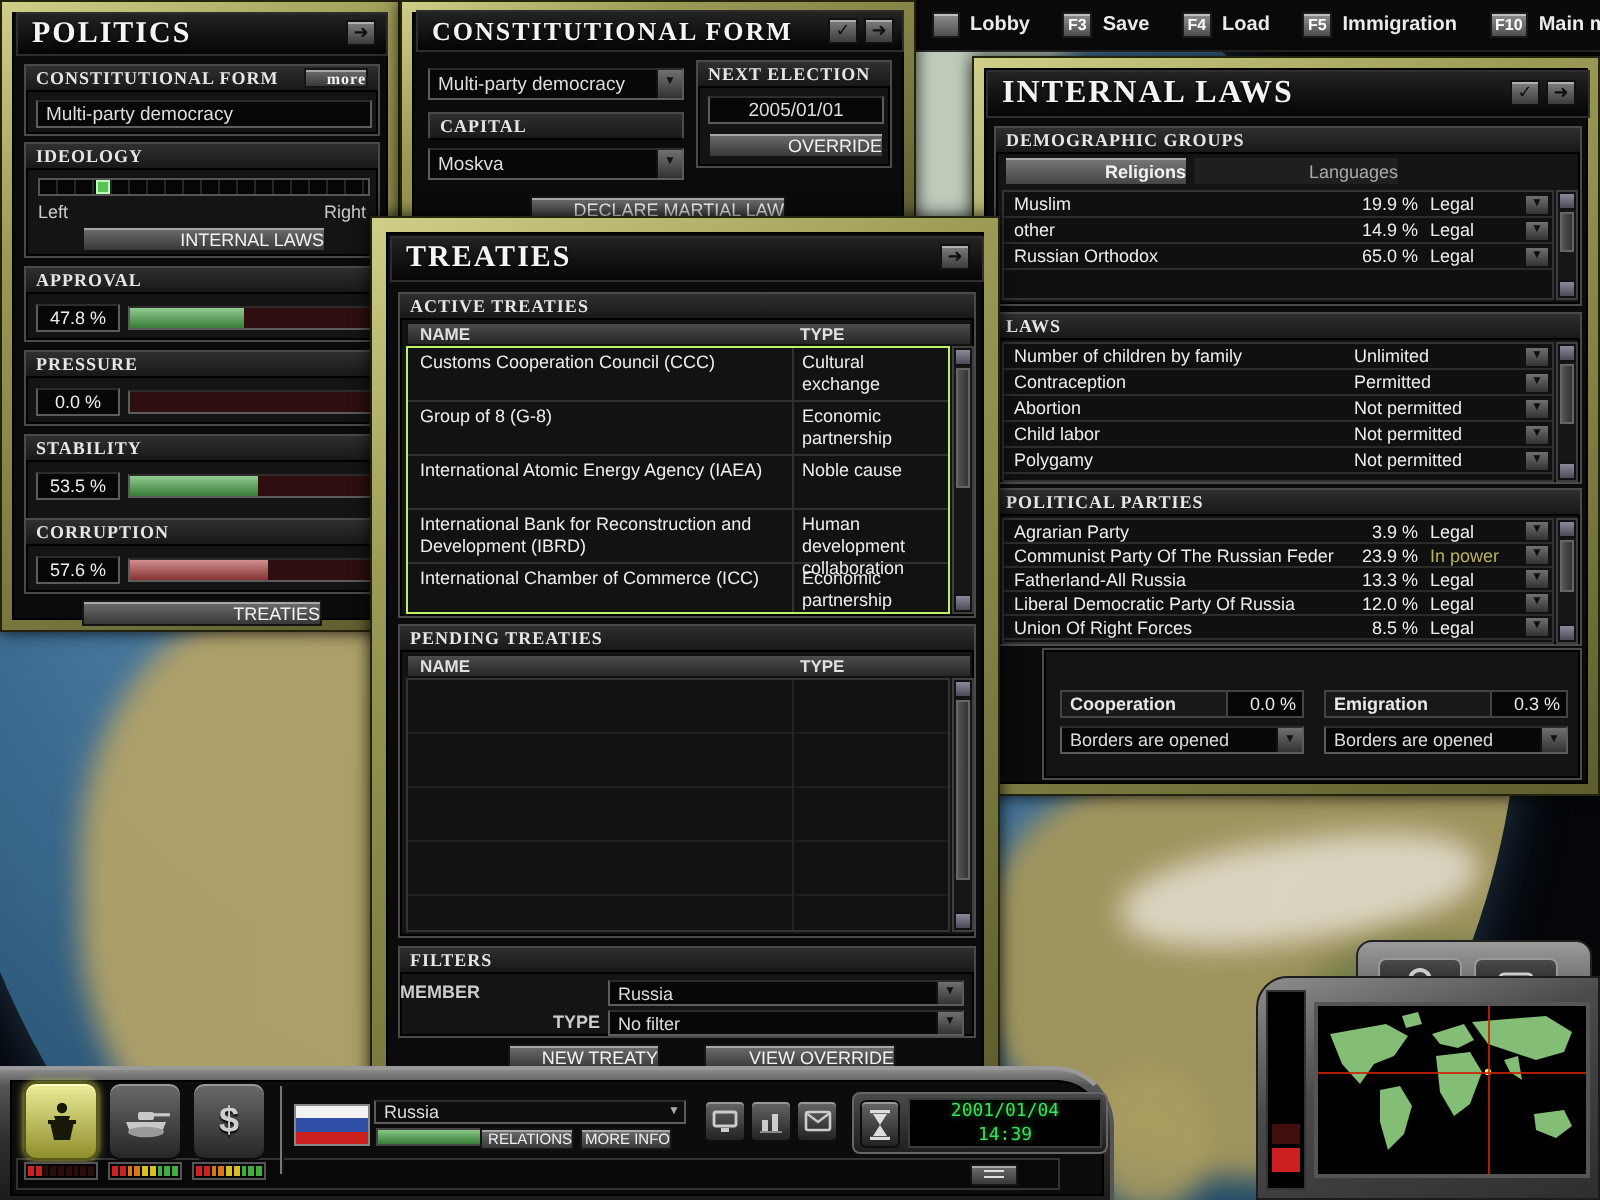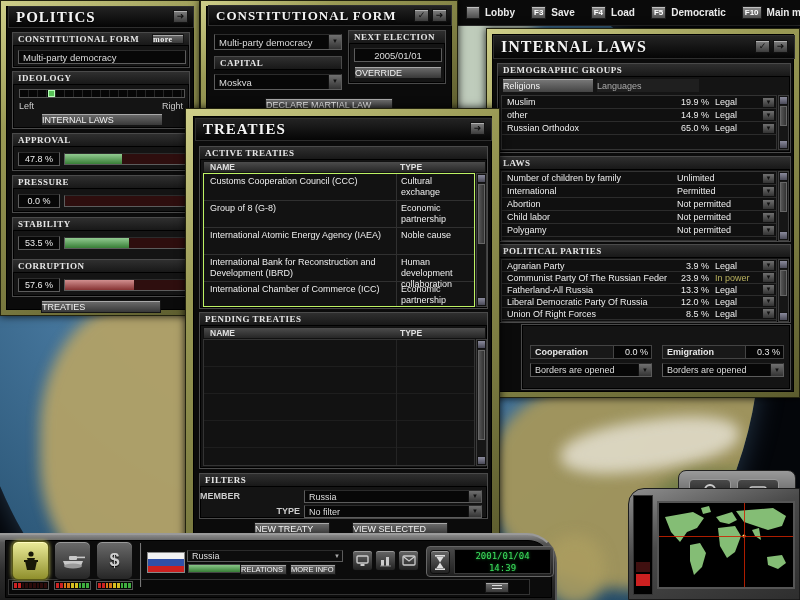--- a/index.html
+++ b/index.html
@@ -24,21 +24,21 @@
  border:1px solid #111;box-shadow:inset 0 1px 0 #b0b0b0;color:#101010;font-size:9px;line-height:11px;text-align:center;cursor:pointer}
 
 
 .sec{position:absolute;background:#141414;border:1px solid #4a4a4a;box-shadow:inset 0 0 0 1px #000}
 .sec-h{height:13px;background:linear-gradient(180deg,#2f2f2f,#181818);border-bottom:1px solid #000;
  font-family:"Liberation Serif",serif;font-weight:bold;font-size:9px;letter-spacing:.5px;color:#e6e6e6;
  line-height:12px;padding:0 5px;display:flex;align-items:center;white-space:nowrap;overflow:hidden}
 .field{position:absolute;background:#070707;border:1px solid #5c5c5c;border-top-color:#2c2c2c;color:#ddd;
  font-size:9.5px;line-height:12px;padding:1px 4px;white-space:nowrap;overflow:hidden}
 .btn{position:absolute;background:linear-gradient(180deg,#6e6e6e,#383838);border:1px solid #141414;
- box-shadow:inset 0 1px 0 #a8a8a8;color:#f2f2f2;font-size:9px;text-align:left;cursor:pointer;white-space:nowrap;overflow:hidden}
+ box-shadow:inset 0 1px 0 #a8a8a8;color:#f2f2f2;font-size:9px;text-align:right;cursor:pointer;white-space:nowrap;overflow:hidden}
 .drop{position:absolute;background:#070707;border:1px solid #5c5c5c;border-top-color:#2c2c2c;display:flex;align-items:center;cursor:pointer}
 .drop .dtext{flex:1;font-size:9.5px;color:#ddd;padding:0 4px;white-space:nowrap;overflow:hidden}
 .darr{width:13px;align-self:stretch;background:linear-gradient(180deg,#707070,#333);border-left:1px solid #111;
  color:#101010;font-size:6px;line-height:12px;text-align:center}
 
 
 .mval{position:absolute;width:42px;height:14px;background:#070707;border:1px solid #5c5c5c;border-top-color:#2c2c2c;
  font-size:9px;color:#eee;text-align:center;line-height:12px}
 .mbar{position:absolute;height:12px;border:1px solid #5c5c5c;border-top-color:#2c2c2c;background:#2e0e0e;overflow:hidden}
 .mfill{height:100%;background-image:linear-gradient(180deg,rgba(255,255,255,.4),rgba(0,0,0,.25))}
@@ -122,21 +122,21 @@
       <span>Save</span>
     </div>
     <div class="tbsep"></div>
     <div class="tbitem">
       <span class="kbadge">F4</span>
       <span>Load</span>
     </div>
     <div class="tbsep"></div>
     <div class="tbitem">
       <span class="kbadge">F5</span>
-      <span>Democratic</span>
+      <span>Immigration</span>
     </div>
     <div class="tbitem">
       <span class="kbadge">F10</span>
       <span>Main menu</span>
     </div>
   </div>
 
   <div class="panel" id="politics" style="left:0;top:0;width:200px;height:316px;z-index:2">
     <div class="pbody"></div>
     <div class="ptitle" style="left:7px;top:5px;width:186px;height:22px;font-size:15px">
@@ -240,21 +240,21 @@
     <div class="ptitle" style="left:6px;top:6px;width:302px;height:24px;font-size:16px">
       <span>INTERNAL LAWS</span>
     </div>
     <div class="ib" style="left:268px;top:11px">✓</div>
     <div class="ib" style="left:286px;top:11px">➜</div>
 
     <div class="sec" style="left:10px;top:34px;width:294px;height:90px">
       <div class="sec-h">
           <span>DEMOGRAPHIC GROUPS</span>
         </div>
-      <div class="btn" style="left:4px;top:14px;width:92px;height:15px;line-height:14px;background:linear-gradient(180deg,#7a7a7a,#444);font-weight:normal">Religions</div>
+      <div class="btn" style="left:4px;top:14px;width:92px;height:15px;line-height:14px;background:linear-gradient(180deg,#7a7a7a,#444);font-weight:bold">Religions</div>
       <div class="btn" style="left:98px;top:14px;width:104px;height:15px;line-height:14px;background:#1f1f1f;box-shadow:none;color:#aaa">Languages</div>
       <div style="position:absolute;left:3px;top:31px;width:276px;height:55px;background:#101010;border:1px solid #333">
         <div class="lrow" style="height:13px">
           <span class="nm">Muslim</span>
           <span class="vl">19.9 %</span>
           <span class="st">Legal</span>
           <span class="rowarr">▼</span>
         </div>
         <div class="lrow" style="height:13px">
           <span class="nm">other</span>
@@ -280,21 +280,21 @@
       <div class="sec-h">
           <span>LAWS</span>
         </div>
       <div style="position:absolute;left:3px;top:14px;width:276px;height:70px;background:#101010;border:1px solid #333">
         <div class="lrow" style="height:13px">
           <span class="nm">Number of children by family</span>
           <span class="stw">Unlimited</span>
           <span class="rowarr">▼</span>
         </div>
         <div class="lrow" style="height:13px">
-          <span class="nm">International</span>
+          <span class="nm">Contraception</span>
           <span class="stw">Permitted</span>
           <span class="rowarr">▼</span>
         </div>
         <div class="lrow" style="height:13px">
           <span class="nm">Abortion</span>
           <span class="stw">Not permitted</span>
           <span class="rowarr">▼</span>
         </div>
         <div class="lrow" style="height:13px">
           <span class="nm">Child labor</span>
@@ -449,21 +449,21 @@
         <span class="dtext" style="font-size:9px">Russia</span>
         <span class="darr" style="line-height:11px">▼</span>
       </div>
       <div class="slabel" style="left:0;top:32px;width:100px;text-align:right;font-weight:bold">TYPE</div>
       <div class="drop" style="left:104px;top:31px;width:178px;height:13px">
         <span class="dtext" style="font-size:9px">No filter</span>
         <span class="darr" style="line-height:11px">▼</span>
       </div>
     </div>
     <div class="btn" style="left:68px;top:413px;width:76px;height:13px;line-height:12px">NEW TREATY</div>
-    <div class="btn" style="left:166px;top:413px;width:96px;height:13px;line-height:12px">VIEW SELECTED</div>
+    <div class="btn" style="left:166px;top:413px;width:96px;height:13px;line-height:12px">VIEW OVERRIDE</div>
   </div>
 
   <div id="minimap">
     <div class="mtab">
       <div class="mmbtn" style="left:10px;top:8px">
         <svg width="16" height="14" viewBox="0 0 16 14">
           <path d="M3,6 a5,5 0 0 1 10,0" fill="none" stroke="#ccc" stroke-width="2"></path>
           <rect x="3" y="6" width="10" height="7" rx="1" fill="#ccc"></rect>
         </svg>
       </div>

